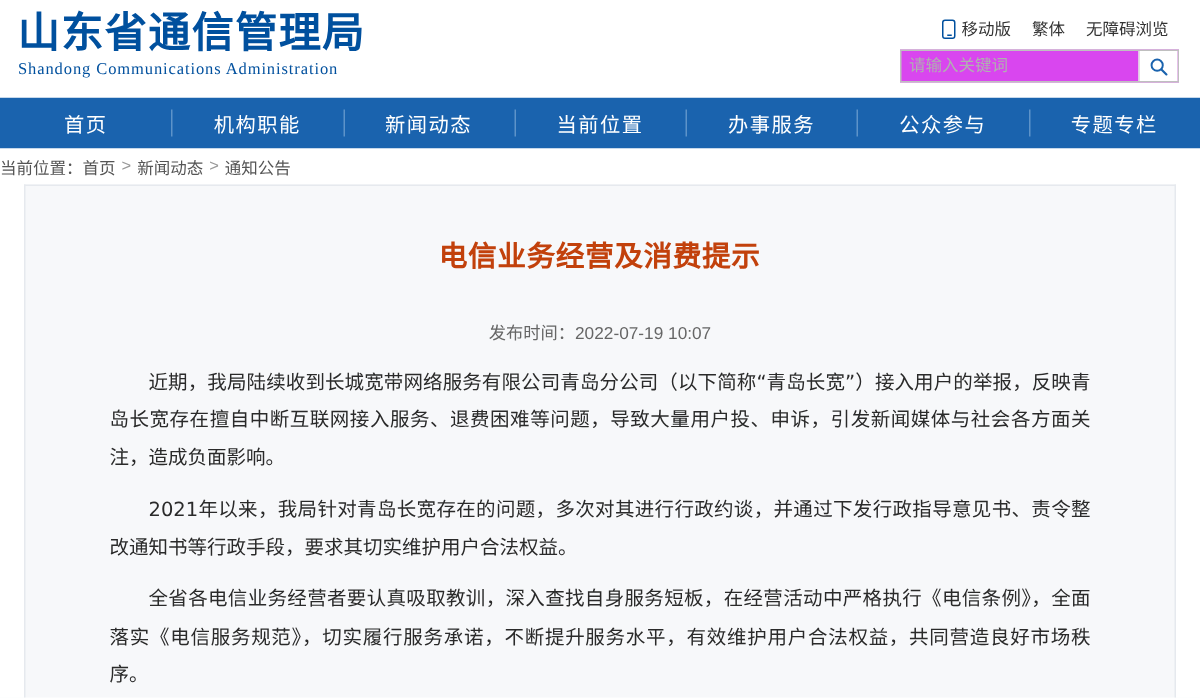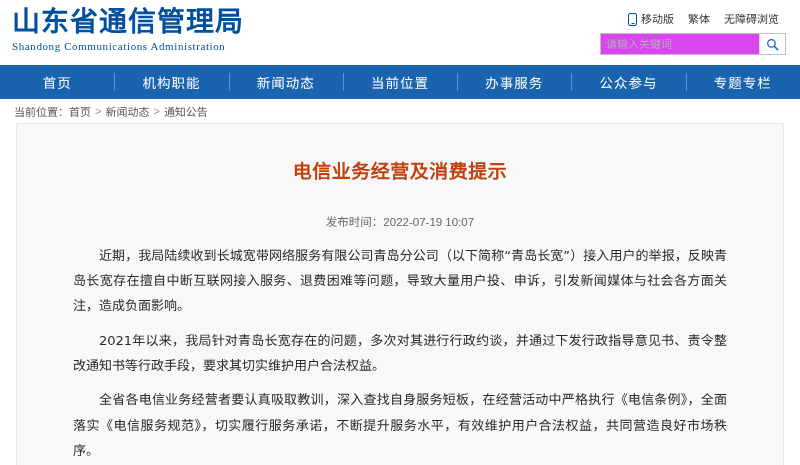--- a/index.html
+++ b/index.html
@@ -154,21 +154,20 @@
     background: #5d93c9;
   }
 
   
   .breadcrumb {
     height: 24px;
     display: flex;
     align-items: center;
     font-size: 11px;
     color: #555555;
-    padding-left: 14px;
     background: #ffffff;
   }
   .breadcrumb .sep { margin: 0 4px; color: #999; }
   .breadcrumb a { color: #555; text-decoration: none; cursor: pointer; }
 
   
   .content-wrap {
     padding: 0 16px;
   }
   .card {

